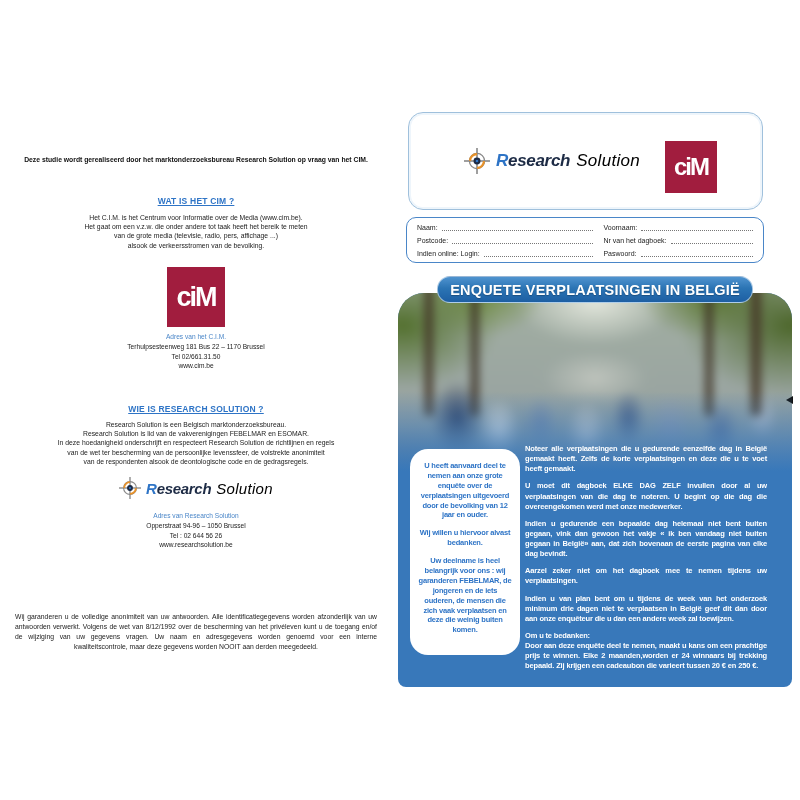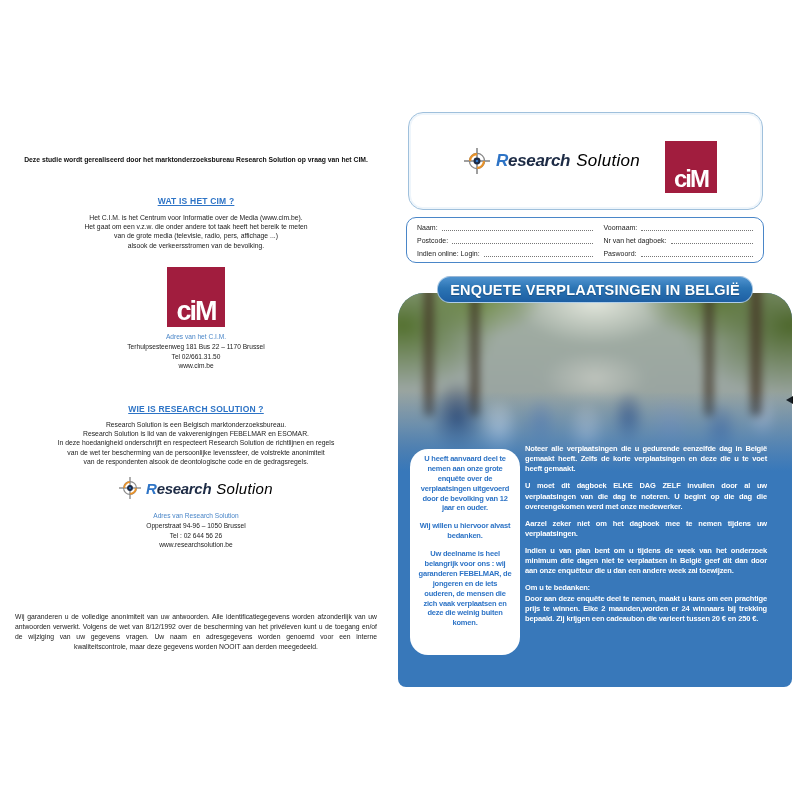--- a/index.html
+++ b/index.html
@@ -7,21 +7,21 @@
   .page { position:relative; width:800px; height:800px; background:#fff; overflow:hidden; }
 
   
   .left-col { position:absolute; left:15px; top:0; width:362px; height:616px; }
   .left-col > div { position:absolute; left:0; right:0; }
   .intro { top:156px; font-size:6.8px; font-weight:bold; text-align:center; color:#111; }
   .sec-heading { font-size:8.5px; font-weight:bold; color:#2e74c6; text-decoration:underline; text-align:center; letter-spacing:.2px; }
   .h-cim { top:196px; }
   .p-body { font-size:6.8px; color:#222; text-align:center; line-height:1.35; white-space:pre-line; }
   .p-cim { top:213px; }
-  .cim-logo { width:58px; height:60px; background:#a11d3e; color:#fff; display:flex; align-items:flex-end; justify-content:center;
+  .cim-logo { width:58px; height:60px; background:#a11d3e; color:#fff; display:flex; align-items:center; justify-content:center;
               font-weight:bold; font-size:27px; letter-spacing:-2px; }
   .cim-logo-left { top:267px; left:152px !important; right:auto !important; }
   .addr-title { font-size:6.6px; color:#4a86c8; text-align:center; }
   .t-cim-addr { top:333px; }
   .addr-lines { font-size:6.6px; color:#222; text-align:center; line-height:1.45; }
   .l-cim-addr { top:342px; }
   .h-rs { top:404px; }
   .p-rs { top:420px; }
   .rs-logo-row { display:flex; align-items:center; justify-content:center; gap:5px;font-style:italic; }
   .rs-logo-left { top:477px; }
@@ -75,21 +75,21 @@
       radial-gradient(160px 70px at 2% 98%, #77858f 0%, rgba(119,133,143,0) 75%),
       linear-gradient(180deg,#a3b0a2 0%, #9aa5a1 55%, #8b9aa6 100%); }
   .photo-art::before { content:''; position:absolute; left:0; right:0; top:0; height:135px;
     background:
       linear-gradient(90deg, transparent 9%, rgba(66,52,38,.85) 9.5%, rgba(66,52,38,.85) 11%, transparent 11.5%, transparent 20%, rgba(58,46,34,.8) 20.5%, rgba(58,46,34,.8) 22%, transparent 22.5%),
       linear-gradient(90deg, transparent 76%, rgba(62,50,36,.8) 76.5%, rgba(62,50,36,.8) 78%, transparent 78.5%, transparent 87%, rgba(70,56,40,.85) 87.5%, rgba(70,56,40,.85) 89.5%, transparent 90%); }
   .photo-fade { position:absolute; left:0; top:98px; width:394px; height:80px; z-index:2;
                 background:linear-gradient(180deg, rgba(56,120,186,0) 0%, rgba(56,120,186,.55) 55%, #3878ba 100%); }
 
   .intro-box { position:absolute; left:12px; top:156px; width:110px; height:206px; z-index:4;
-               background:#fff; border-radius:18px; padding:5px 7px; text-align:center;
+               background:#fff; border-radius:18px; padding:12px 7px; text-align:center;
                color:#2e74c6; font-size:7.5px; font-weight:bold; line-height:1.32; letter-spacing:-.2px; }
   .intro-box p { margin-bottom:8px; }
   .instructions { position:absolute; left:127px; top:151px; width:242px; z-index:4;
                   color:#fff; font-size:7.5px; font-weight:bold; line-height:1.35; letter-spacing:-.15px; text-align:justify; }
   .instructions p { margin-bottom:7px; }
   .thanks-heading { margin-bottom:0 !important; }
 
   .fold-mark { position:absolute; left:786px; top:396px; width:0; height:0;
                border-top:4px solid transparent; border-bottom:4px solid transparent; border-right:7px solid #111; }
 </style>
@@ -208,20 +208,21 @@
 
     <div class="intro-box">
       <p>U heeft aanvaard deel te nemen aan onze grote enquête over de verplaatsingen uitgevoerd door de bevolking van 12 jaar en ouder.</p>
       <p>Wij willen u hiervoor alvast bedanken.</p>
       <p><span>Uw deelname is heel belangrijk voor ons : wij garanderen </span><strong>FEBELMAR</strong><span>, de jongeren en de iets ouderen, de mensen die zich vaak verplaatsen en deze die weinig buiten komen.</span></p>
     </div>
 
     <div class="instructions">
       <p>Noteer alle verplaatsingen die u gedurende eenzelfde dag in België gemaakt heeft. Zelfs de korte verplaatsingen en deze die u te voet heeft gemaakt.</p>
       <p>U moet dit dagboek ELKE DAG ZELF invullen door al uw verplaatsingen van die dag te noteren. U begint op die dag die overeengekomen werd met onze medewerker.</p>
+      <p>Indien u gedurende een bepaalde dag helemaal niet bent buiten gegaan, vink dan gewoon het vakje « ik ben vandaag niet buiten gegaan in België» aan, dat zich bovenaan de eerste pagina van elke dag bevindt.</p>
       <p>Aarzel zeker niet om het dagboek mee te nemen tijdens uw verplaatsingen.</p>
       <p>Indien u van plan bent om u tijdens de week van het onderzoek  minimum drie dagen niet te verplaatsen in België geef dit dan door aan onze enquêteur die u dan een andere week zal toewijzen.</p>
       <p class="thanks-heading">Om u te bedanken:</p>
       <p>Door aan deze enquête deel te nemen, maakt u kans om een prachtige prijs te winnen. Elke 2 maanden,worden er 24 winnaars bij trekking bepaald. Zij krijgen een cadeaubon die varieert tussen 20 € en 250 €.</p>
     </div>
   </div>
 
   <div class="fold-mark"></div>
 
 </div>

